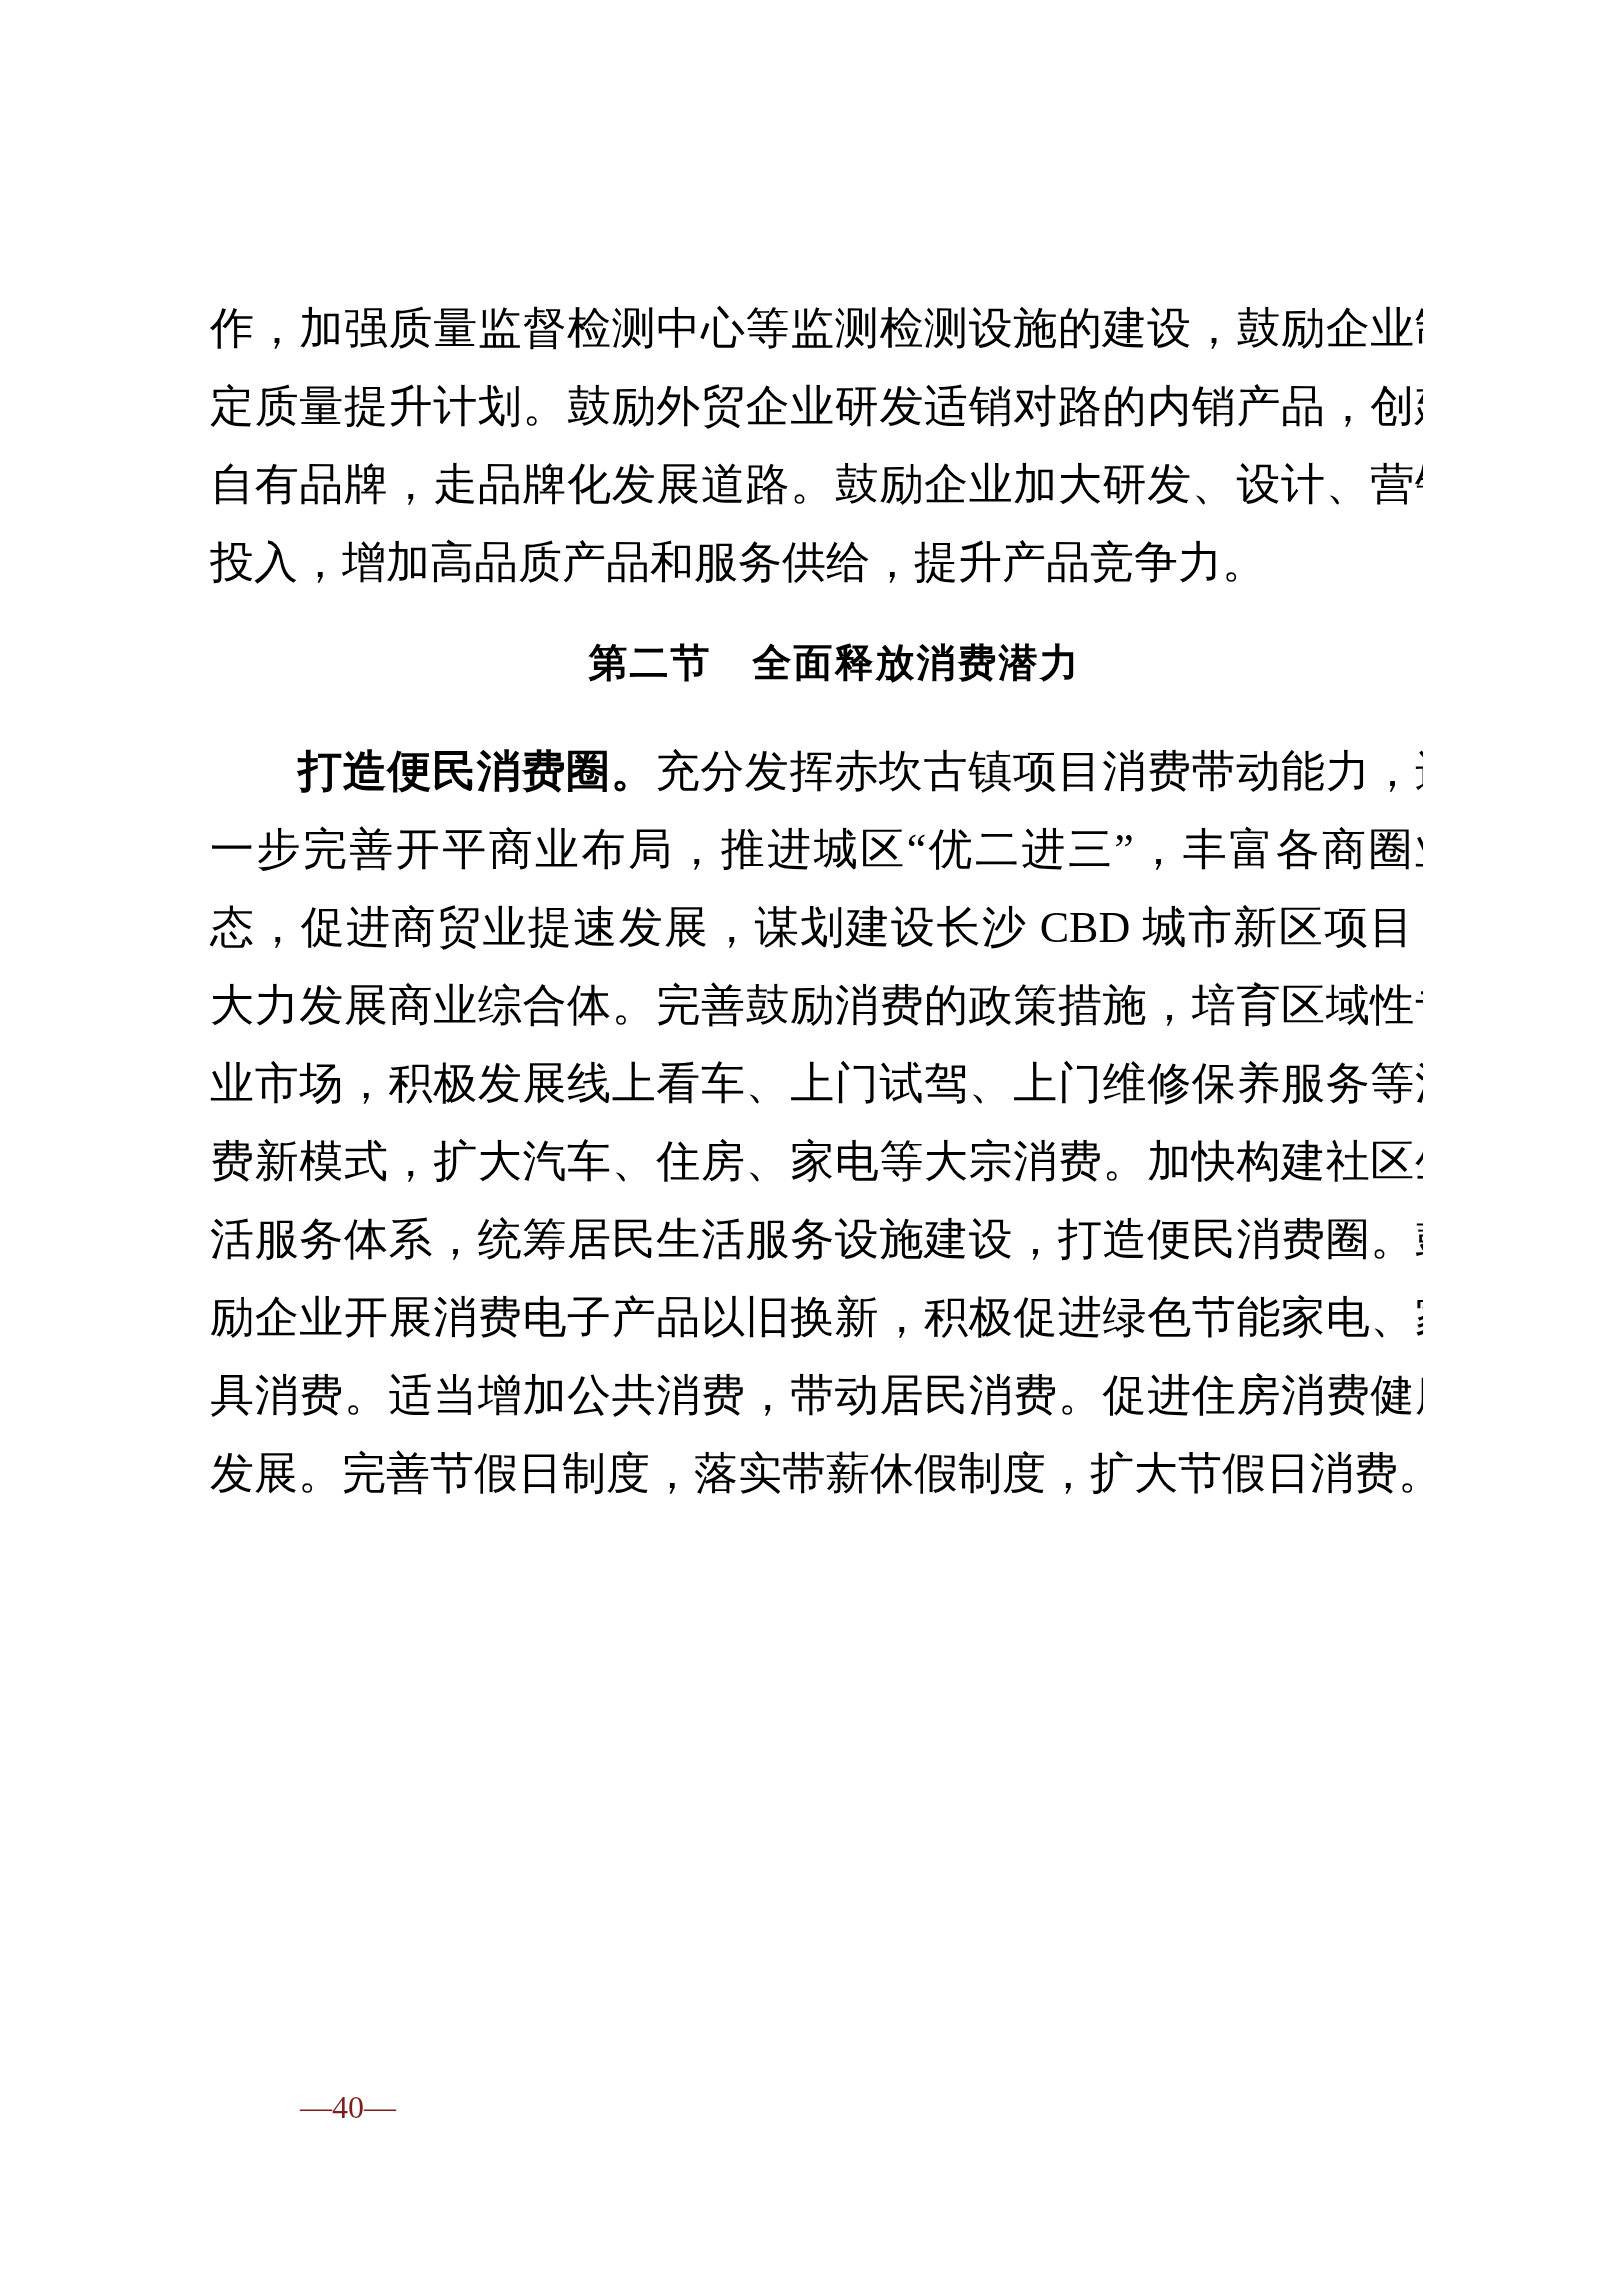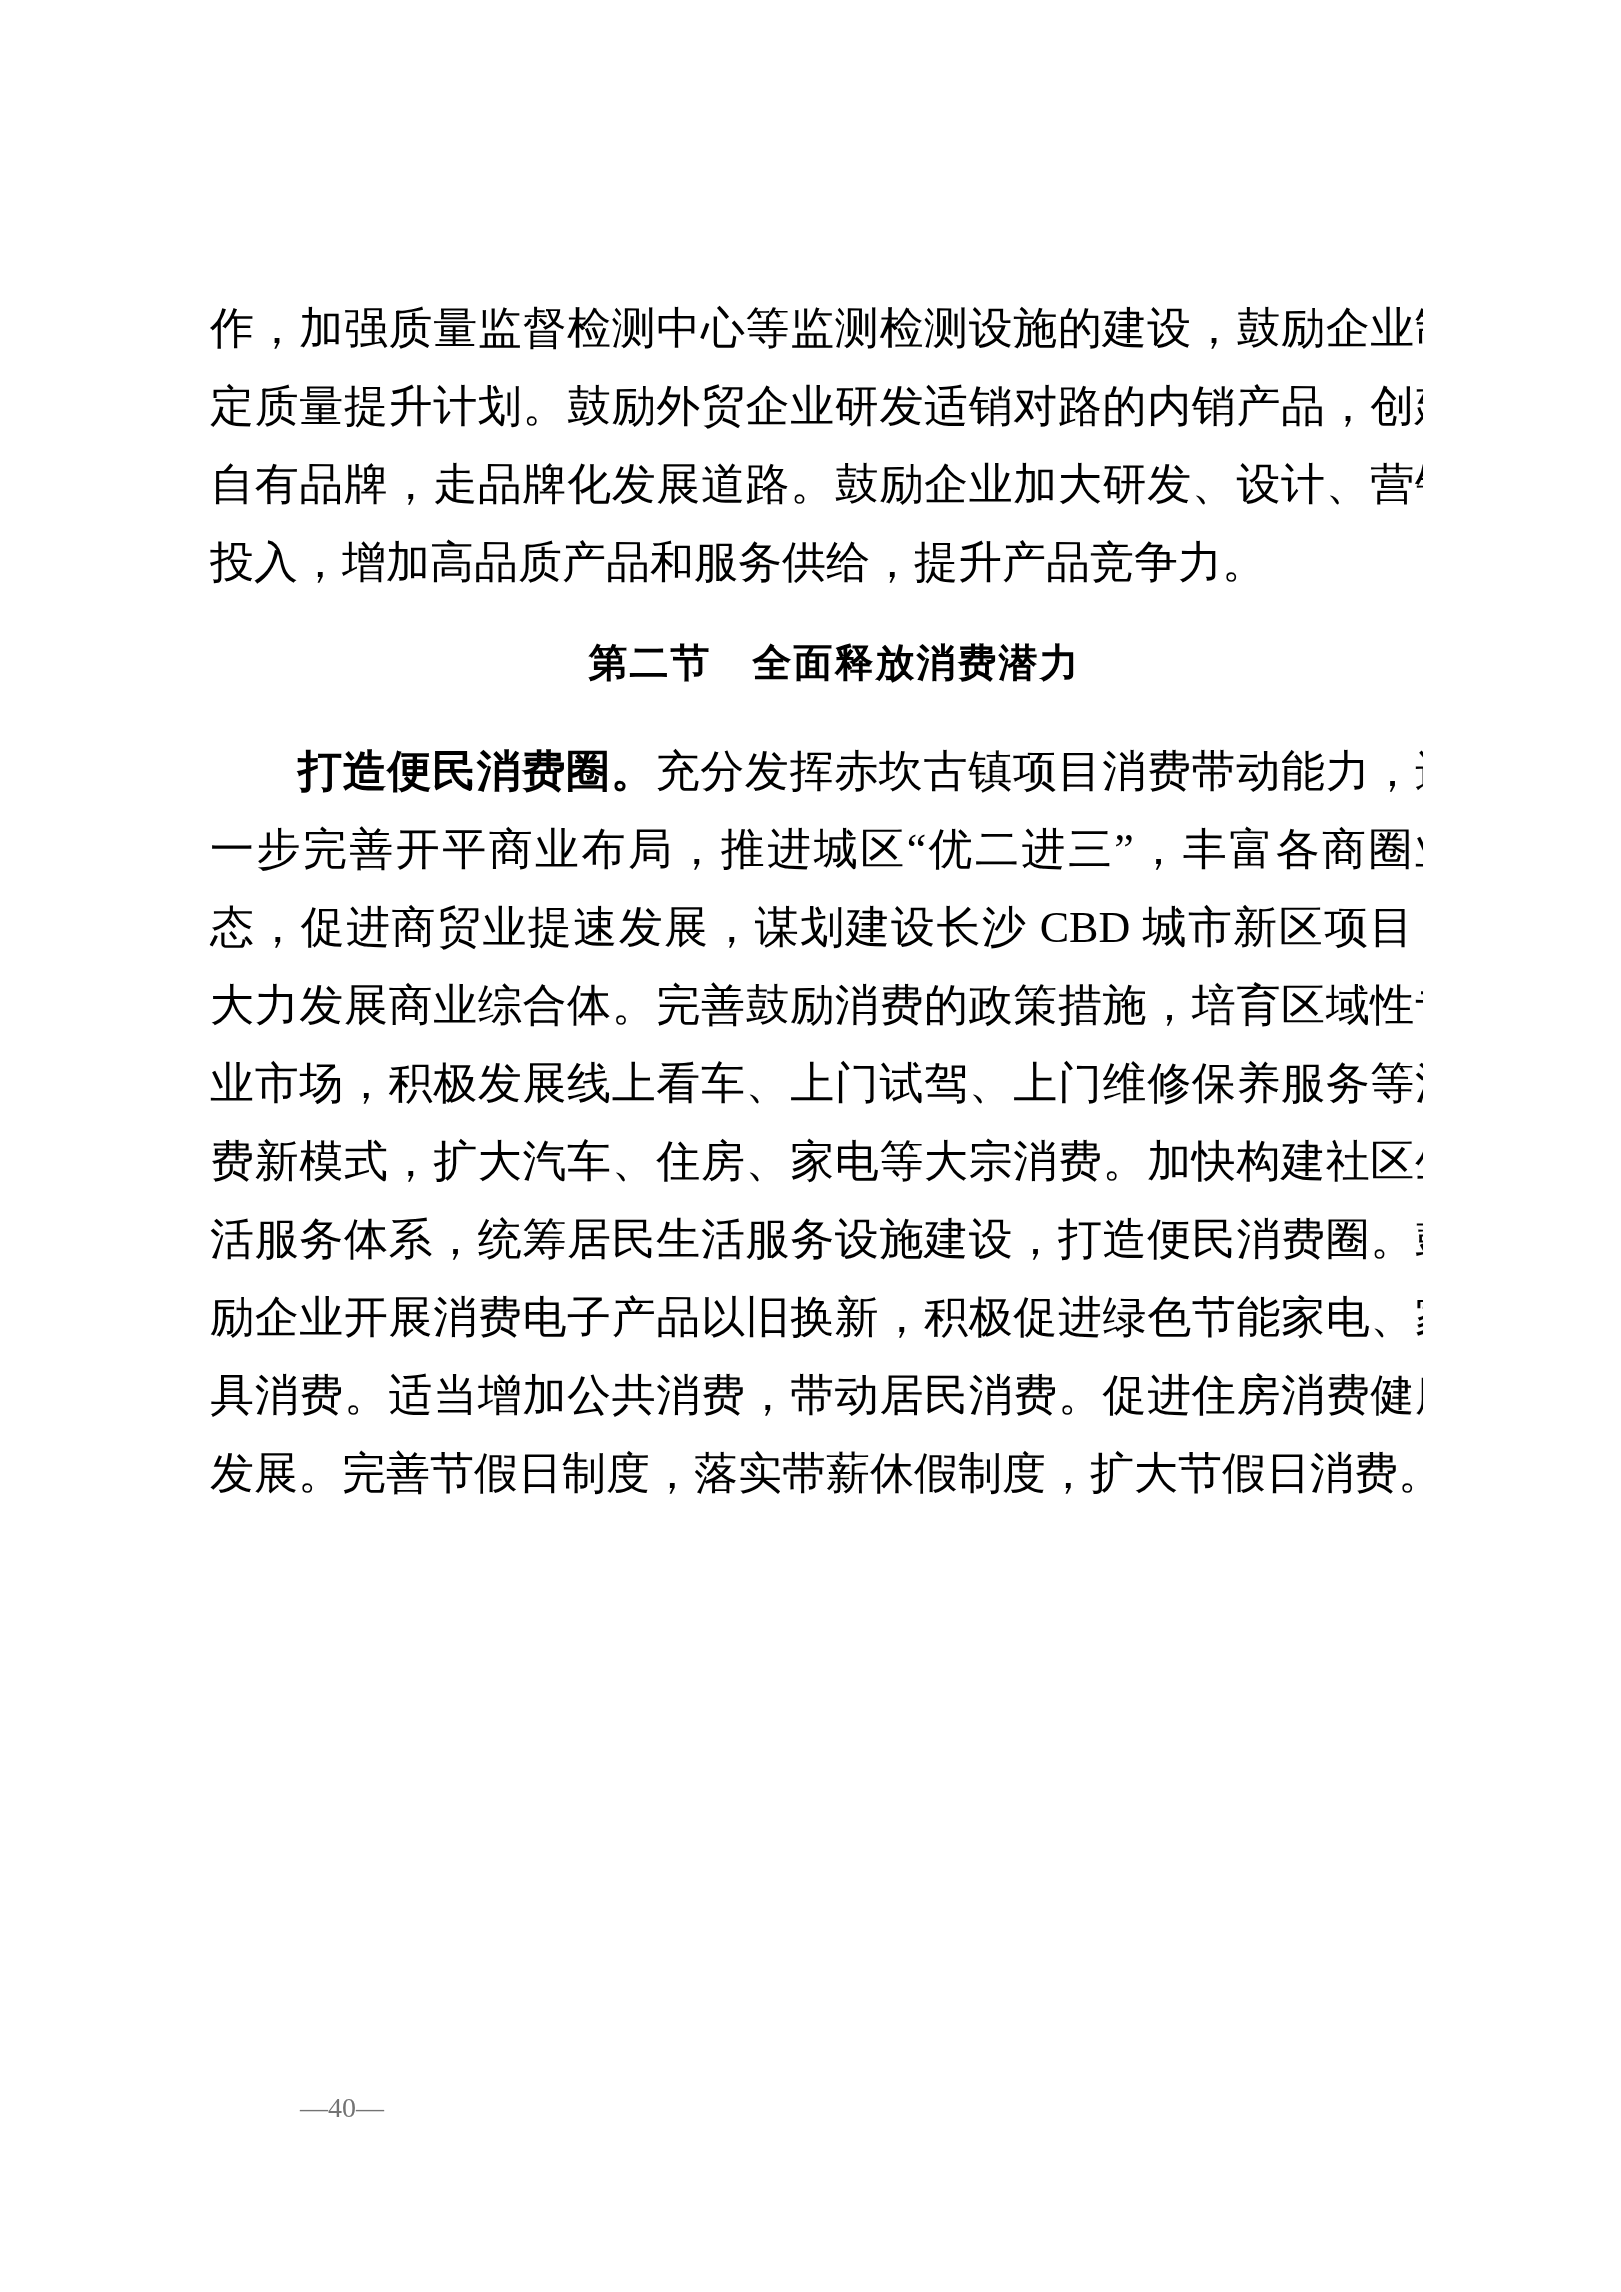--- a/index.html
+++ b/index.html
@@ -44,24 +44,24 @@
     line-height: 78px;
     text-align: center;
     text-indent: 0;
     margin: 21.6px 0 31px 0;
     letter-spacing: 2px;
   }
   .page-number {
     position: absolute;
     left: 300px;
     top: 2082px;
-    font-size: 28px;
+    font-size: 32px;
     line-height: 51px;
     font-family: "Liberation Serif", serif;
-    color: #737373;
+    color: #7f1d1d;
   }
 </style>
 </head>
 <body>
 
 <div class="page">
   <div class="content">
 
     <p class="para no-indent"><span>作，加强质量监督检测中心等监测检测设施的建设，鼓励企业制定质量提升计划。鼓励外贸企业研发适销对路的内销产品，创建自有品牌，走品牌化发展道路。鼓励企业加大研发、设计、营销投入，增加高品质产品和服务供给，提升产品竞争力。</span></p>
 

